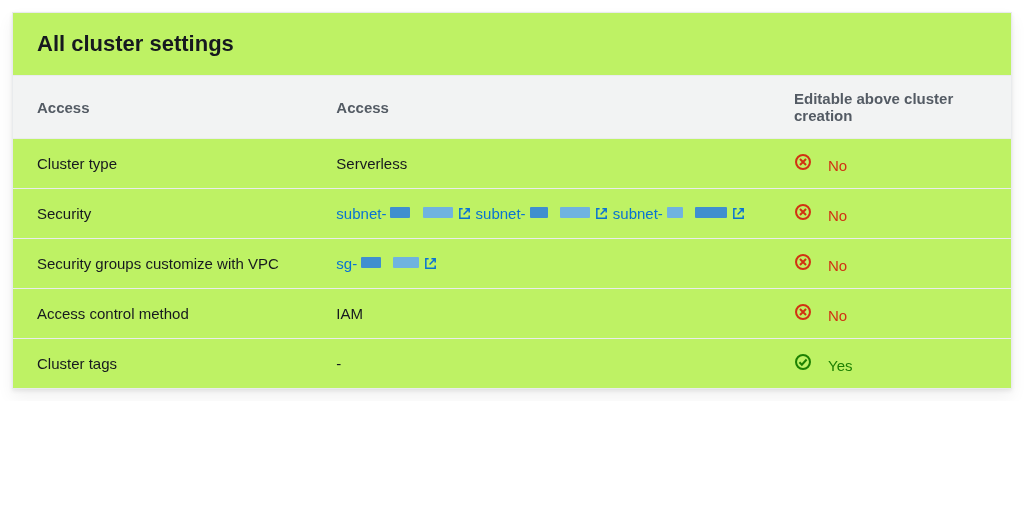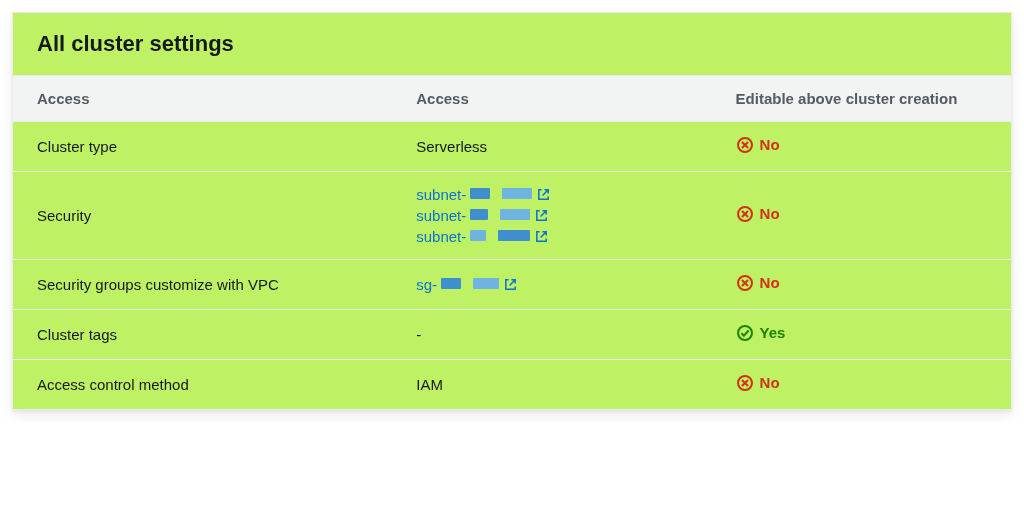--- a/index.html
+++ b/index.html
@@ -62,32 +62,32 @@
     .col-editable { width: 30%; }
     .link {
       color: #0972d3;
       text-decoration: none;
       display: inline-flex;
       align-items: center;
       gap: 4px;
     }
     .link-stack {
       display: flex;
-      flex-direction: column;
+      flex-direction: row;
       gap: 4px;
     }
     .ext-icon {
       display: inline-flex;
       align-items: center;
     }
     .status {
       display: inline-flex;
-      align-items: flex-start;
-      gap: 6px;
-      font-weight: 700;
+      align-items: flex-end;
+      gap: 16px;
+      font-weight: 400;
     }
     .status-no { color: #d13212; }
     .status-yes { color: #1d8102; }
     .status svg { flex-shrink: 0; }
     .redact {
       display: inline-block;
       height: 11px;
       vertical-align: middle;
       border-radius: 1px;
       position: relative;
@@ -198,46 +198,46 @@
                   <circle cx="8" cy="8" r="6.2" stroke="#d13212" stroke-width="1.8"></circle>
                   <path d="M5.3 5.3 L10.7 10.7 M10.7 5.3 L5.3 10.7" stroke="#d13212" stroke-width="1.8"></path>
                 </svg>
             </span>
             <span>No</span>
           </span>
         </td>
       </tr>
 
       <tr>
+        <td>Access control method</td>
+        <td>IAM</td>
+        <td>
+          <span class="status status-no">
+            <span>
+              <svg width="18" height="18" viewBox="0 0 16 16" fill="none">
+                  <circle cx="8" cy="8" r="6.2" stroke="#d13212" stroke-width="1.8"></circle>
+                  <path d="M5.3 5.3 L10.7 10.7 M10.7 5.3 L5.3 10.7" stroke="#d13212" stroke-width="1.8"></path>
+                </svg>
+            </span>
+            <span>No</span>
+          </span>
+        </td>
+      </tr>
+
+      <tr>
         <td>Cluster tags</td>
         <td>-</td>
         <td>
           <span class="status status-yes">
             <span>
               <svg width="18" height="18" viewBox="0 0 16 16" fill="none">
                   <circle cx="8" cy="8" r="6.2" stroke="#1d8102" stroke-width="1.8"></circle>
                   <path d="M4.8 8.2 L7 10.4 L11.2 5.8" stroke="#1d8102" stroke-width="1.8" fill="none"></path>
                 </svg>
             </span>
             <span>Yes</span>
-          </span>
-        </td>
-      </tr>
-
-      <tr>
-        <td>Access control method</td>
-        <td>IAM</td>
-        <td>
-          <span class="status status-no">
-            <span>
-              <svg width="18" height="18" viewBox="0 0 16 16" fill="none">
-                  <circle cx="8" cy="8" r="6.2" stroke="#d13212" stroke-width="1.8"></circle>
-                  <path d="M5.3 5.3 L10.7 10.7 M10.7 5.3 L5.3 10.7" stroke="#d13212" stroke-width="1.8"></path>
-                </svg>
-            </span>
-            <span>No</span>
           </span>
         </td>
       </tr>
 
     </tbody>
   </table>
 </div>
 
 </body></html>

